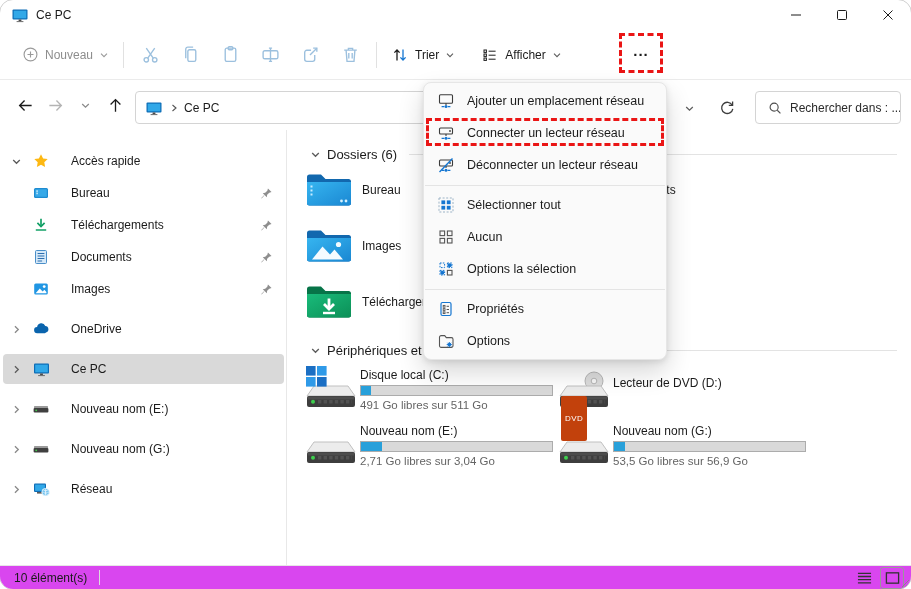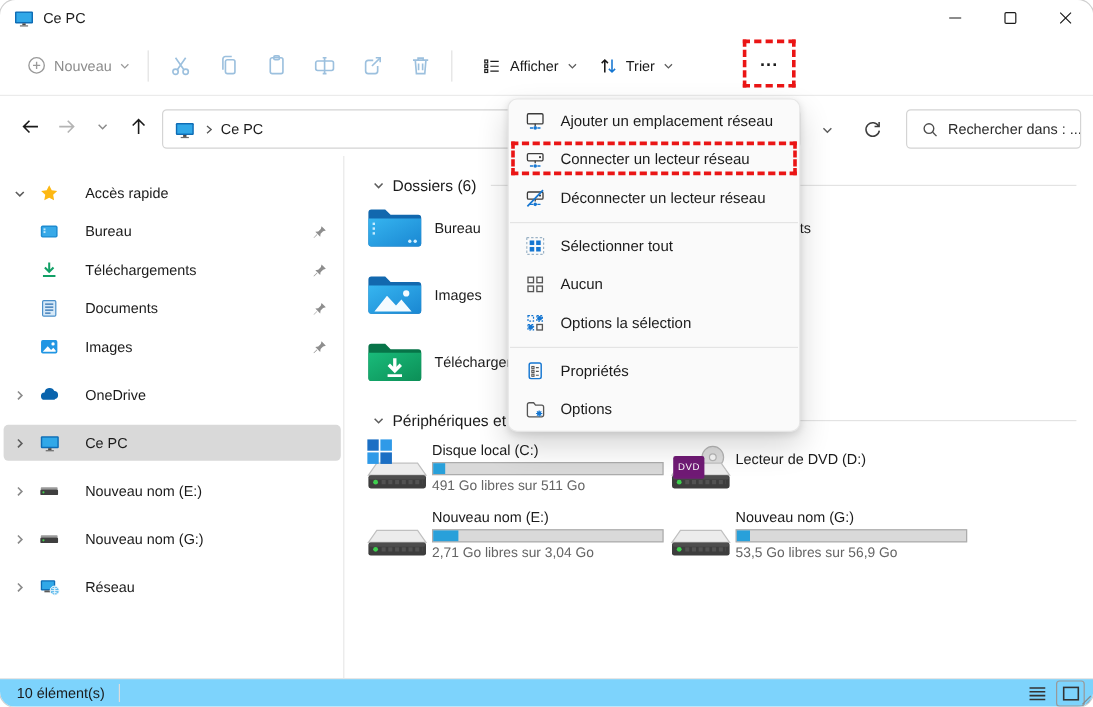--- a/index.html
+++ b/index.html
@@ -55,32 +55,32 @@
   .section-header .rule { flex:1; height:1px; background:#e3e3e3; margin-left:6px; }
   .folder-tile { position:absolute; width:250px; height:48px; display:flex; align-items:center; gap:10px; }
   .folder-label { font-size:12px; white-space:nowrap; }
   .drive-tile { position:absolute; width:260px; height:44px; }
   .drive-icon-wrap { position:absolute; left:0; top:2px; width:52px; height:42px; }
   .drive-info { position:absolute; left:55px; top:0; width:200px; }
   .drive-name { font-size:12px; color:#1b1b1b; white-space:nowrap; }
   .drive-bar { margin-top:3px; width:193px; height:11px; background:#d9d9d9; border:1px solid #acacac; }
   .drive-bar-fill { height:100%; background:#28a0da; }
   .drive-free { margin-top:3px; font-size:11.5px; color:#646464; white-space:nowrap; }
-  .dvd-badge { position:absolute; left:3px; top:10px; background:#701a75; color:#fff; font-size:8px; padding:5px 4px; border-radius:2px; letter-spacing:.5px; }
+  .dvd-badge { position:absolute; left:3px; top:26px; background:#c2410c; color:#fff; font-size:8px; padding:18px 4px; border-radius:2px; letter-spacing:.5px; }
   .win-logo { position:absolute; left:1px; top:-4px; }
 
   
   #menu { position:absolute; left:423px; top:82px; width:244px; height:278px; background:#fafafa; border:1px solid #e6e6e6; border-radius:8px; box-shadow:0 12px 26px rgba(0,0,0,.16), 0 2px 6px rgba(0,0,0,.10); z-index:50; padding-top:2px; }
   .menu-item { height:32px; display:flex; align-items:center; gap:12px; padding-left:13px; font-size:12.5px; color:#1b1b1b; }
   .menu-sep { height:1px; background:#e4e4e4; margin:3.5px 1px; }
   .menu-icon { width:18px; height:18px; flex:none; display:flex; }
   .red-dash-menu { position:absolute; left:2px; top:35px; width:238px; height:28px; border:3px dashed #ea1515; z-index:60; pointer-events:none; }
 
   
-  #statusbar { position:absolute; left:0; top:565px; width:911px; height:24px; border-top:1px solid #e6e6e6; display:flex; align-items:center; background:#7dd3fc; }
+  #statusbar { position:absolute; left:0; top:565px; width:911px; height:24px; border-top:1px solid #e6e6e6; display:flex; align-items:center; background:#d946ef; }
   #statusbar .count { margin-left:14px; font-size:12px; }
   #statusbar .sb-divider { width:1px; height:15px; background:#dcdcdc; margin-left:12px; }
   .sb-views { position:absolute; right:8px; top:0; height:24px; display:flex; align-items:center; gap:6px; }
   .sb-view-btn { width:22px; height:20px; display:flex; align-items:center; justify-content:center; border-radius:2px; }
   .sb-view-btn.active { outline:1px solid #999; }
 </style>
 </head>
 <body>
 
 <div id="window">
@@ -155,40 +155,40 @@
           <path d="M15 3 L8.5 9.5"></path>
           <path d="M13 9.5 v4 a2 2 0 0 1 -2 2 H5.5 a2 2 0 0 1 -2-2 V7 a2 2 0 0 1 2-2 h4"></path>
         </svg>
       </div>
     <div class="tb-icon-btn">
         <svg width="19" height="19" viewBox="0 0 18 18" fill="none" stroke="#9cc0de" stroke-width="1.3">
           <path d="M3 4.8 h12 M7 4.8 V3.2 h4 v1.6 M4.8 4.8 l0.9 10.7 h6.6 l0.9-10.7 M7.4 7.5 v5.3 M10.6 7.5 v5.3"></path>
         </svg>
       </div>
     <div class="tb-divider"></div>
+    <div class="tb-btn">
+      <svg width="18" height="18" viewBox="0 0 18 18" fill="none">
+          <path d="M6 14.5 V4 M3.4 6.6 L6 4 l2.6 2.6" stroke="#1b1b1b" stroke-width="1.3"></path>
+          <path d="M12 3.5 v10.5 M9.4 11.4 L12 14 l2.6-2.6" stroke="#1576d1" stroke-width="1.3"></path>
+        </svg>
+      <span class="tb-lbl">Trier</span>
+      <svg width="10" height="10" viewBox="0 0 10 10">
+          <path d="M2 3.6 L5 6.6 L8 3.6" fill="none" stroke="#5d5d5d" stroke-width="1.1"></path>
+        </svg>
+    </div>
     <div class="tb-btn" style="margin-left:10px">
       <svg width="18" height="18" viewBox="0 0 18 18">
           <rect x="3" y="4" width="2.4" height="2.4" fill="none" stroke="#1b1b1b"></rect>
           <path d="M7.6 5.2 h7" stroke="#1b1b1b"></path>
           <rect x="3" y="8" width="2.4" height="2.4" fill="none" stroke="#1b1b1b"></rect>
           <path d="M7.6 9.2 h7" stroke="#1b1b1b"></path>
           <rect x="3" y="12" width="2.4" height="2.4" fill="none" stroke="#1b1b1b"></rect>
           <path d="M7.6 13.2 h7" stroke="#1b1b1b"></path>
         </svg>
       <span class="tb-lbl">Afficher</span>
-      <svg width="10" height="10" viewBox="0 0 10 10">
-          <path d="M2 3.6 L5 6.6 L8 3.6" fill="none" stroke="#5d5d5d" stroke-width="1.1"></path>
-        </svg>
-    </div>
-    <div class="tb-btn">
-      <svg width="18" height="18" viewBox="0 0 18 18" fill="none">
-          <path d="M6 14.5 V4 M3.4 6.6 L6 4 l2.6 2.6" stroke="#1b1b1b" stroke-width="1.3"></path>
-          <path d="M12 3.5 v10.5 M9.4 11.4 L12 14 l2.6-2.6" stroke="#1576d1" stroke-width="1.3"></path>
-        </svg>
-      <span class="tb-lbl">Trier</span>
       <svg width="10" height="10" viewBox="0 0 10 10">
           <path d="M2 3.6 L5 6.6 L8 3.6" fill="none" stroke="#5d5d5d" stroke-width="1.1"></path>
         </svg>
     </div>
   </div>
   <div id="more-btn">
       <span>...</span>
     </div>
   <div class="red-dash-toolbar"></div>
 

